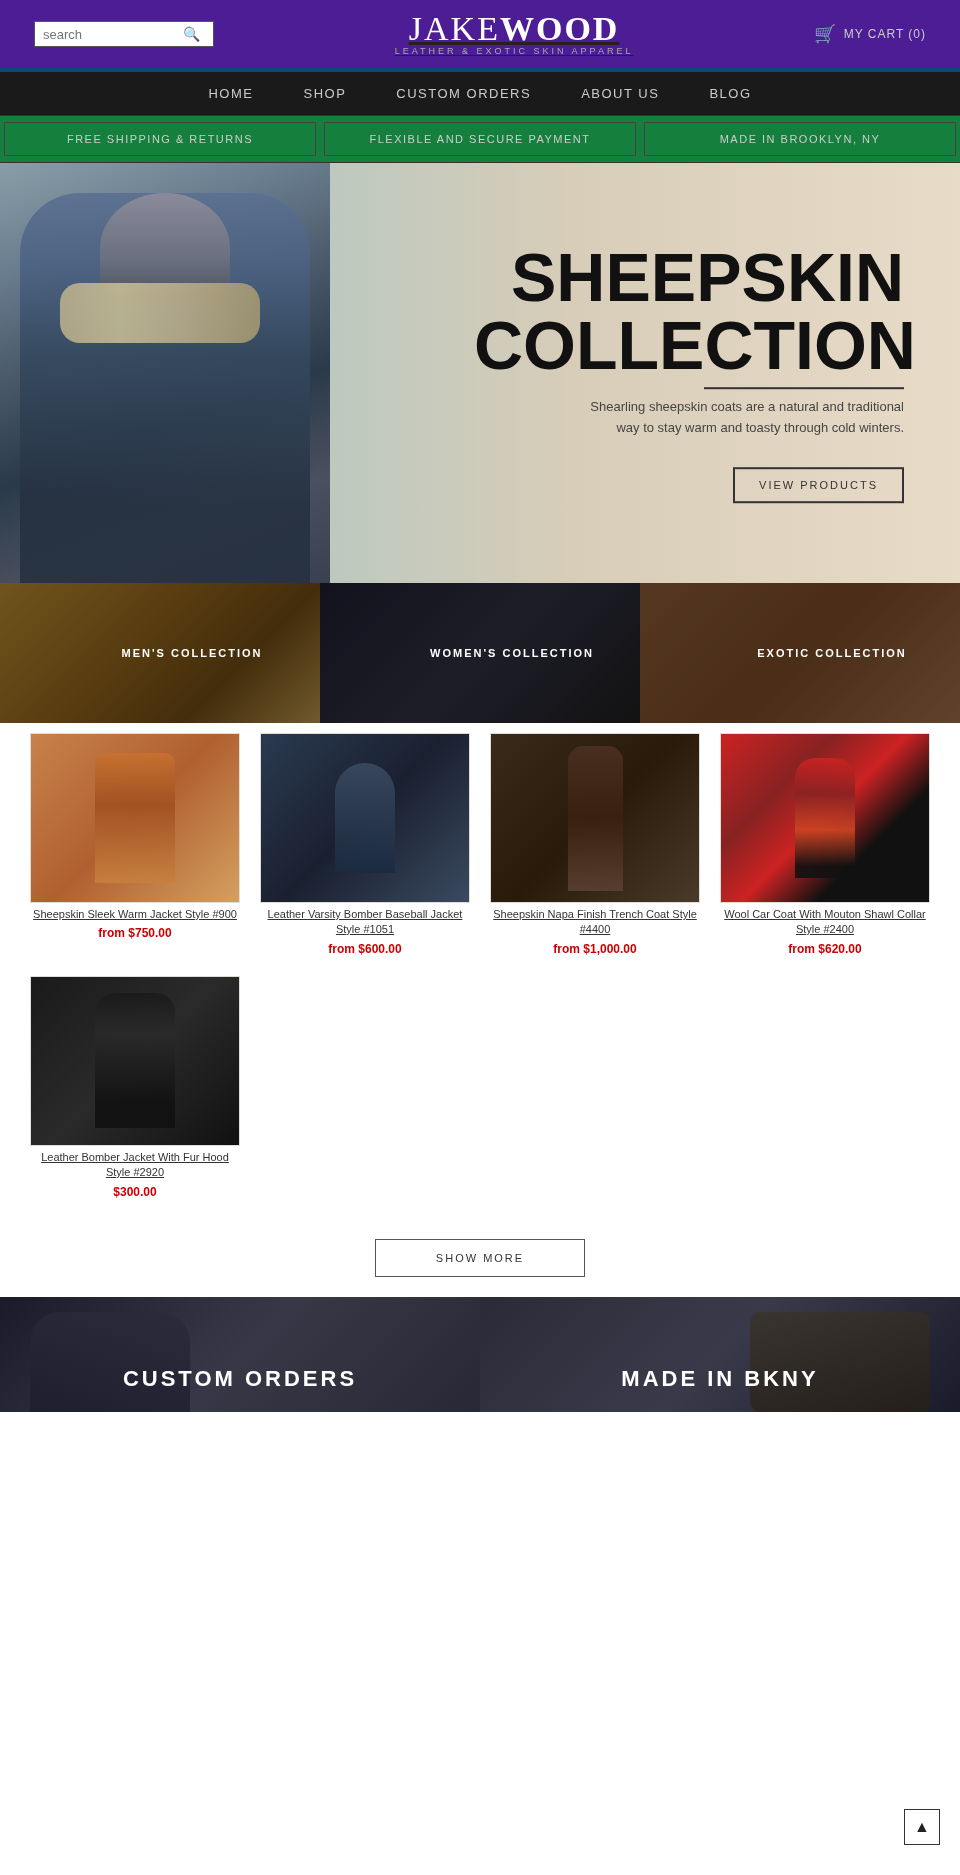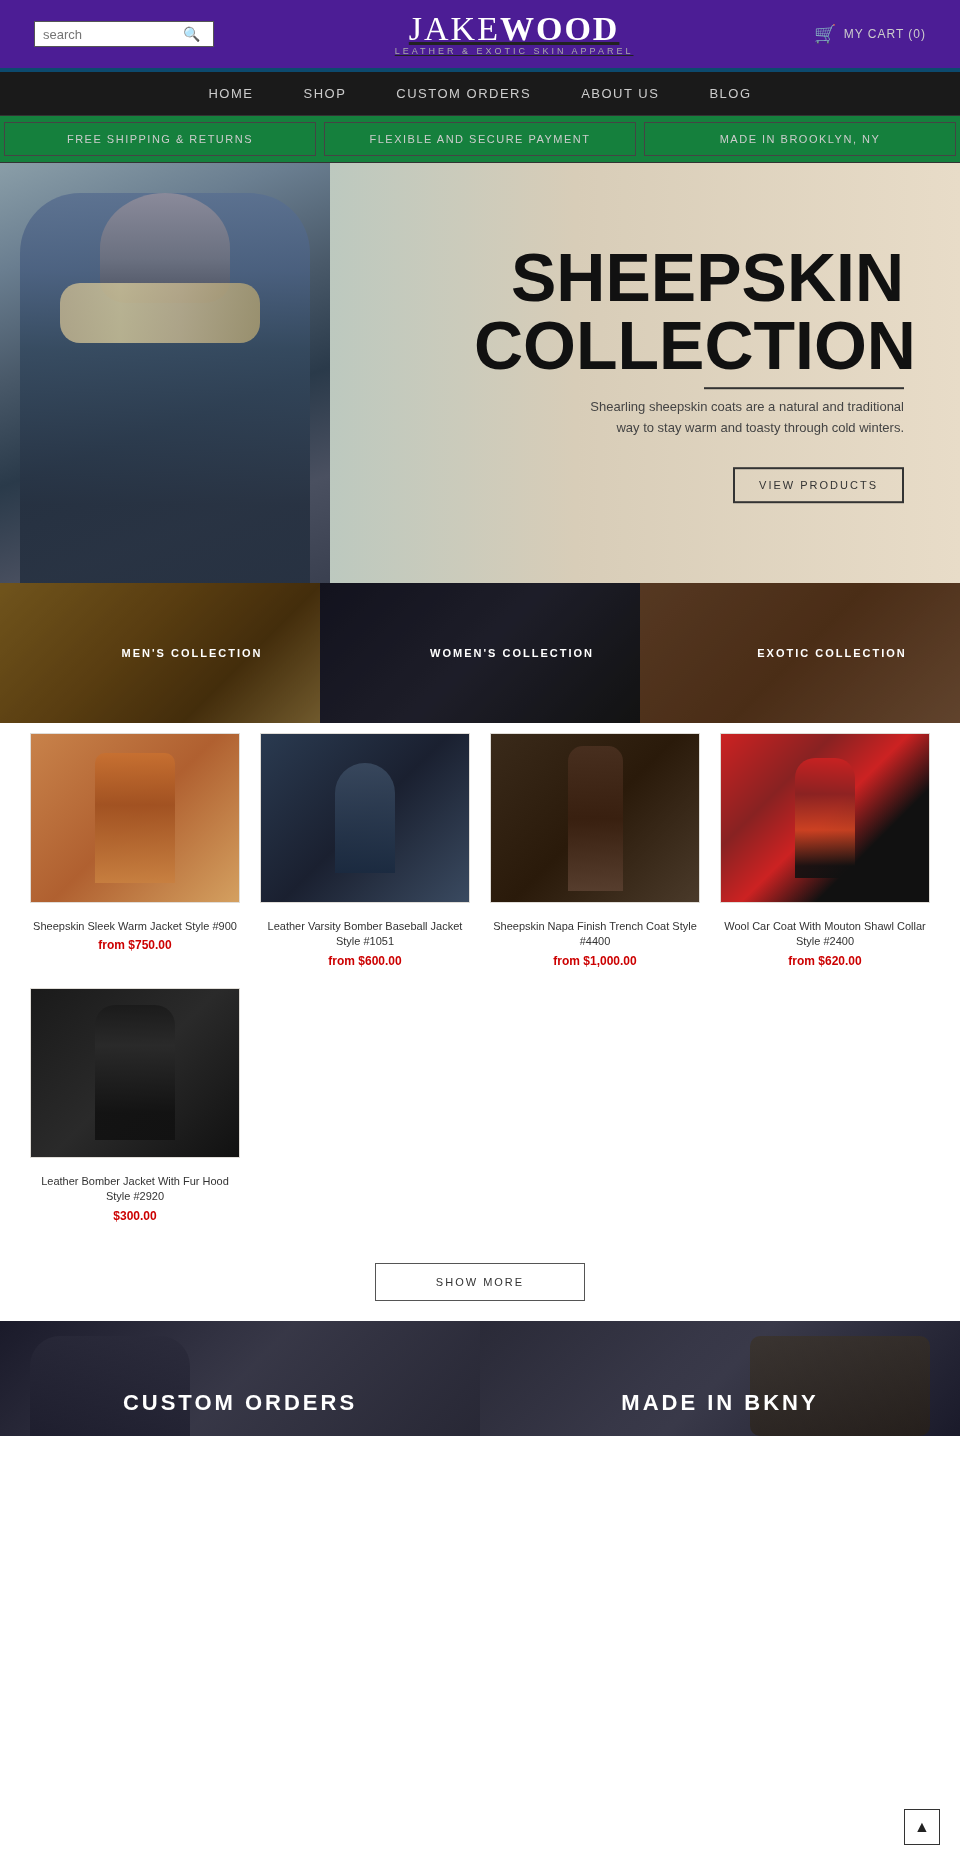--- a/index.html
+++ b/index.html
@@ -236,22 +236,23 @@
     
     .prod-img-1 { background: linear-gradient(135deg, #c8824a 0%, #b06030 50%, #d4a060 100%); }
     .prod-img-2 { background: linear-gradient(135deg, #2a3a50 0%, #1a2030 50%, #3a4a60 100%); }
     .prod-img-3 { background: linear-gradient(135deg, #3a2a1a 0%, #2a1a0a 50%, #4a3a2a 100%); }
     .prod-img-4 { background: linear-gradient(135deg, #cc2222 0%, #882222 30%, #cc2222 50%, #111 70%); }
     .prod-img-5 { background: linear-gradient(135deg, #1a1a1a 0%, #2a2a2a 50%, #111 100%); }
 
     .product-name {
       font-size: 11px;
       color: #333;
-      margin-top: 16px;
+      margin-top: 4px;
       line-height: 1.4;
+      text-decoration: underline;
     }
     .product-price {
       font-size: 12px;
       color: #cc0000;
       font-weight: bold;
       margin-top: 4px;
     }
 
     
     .products-grid-2 {

